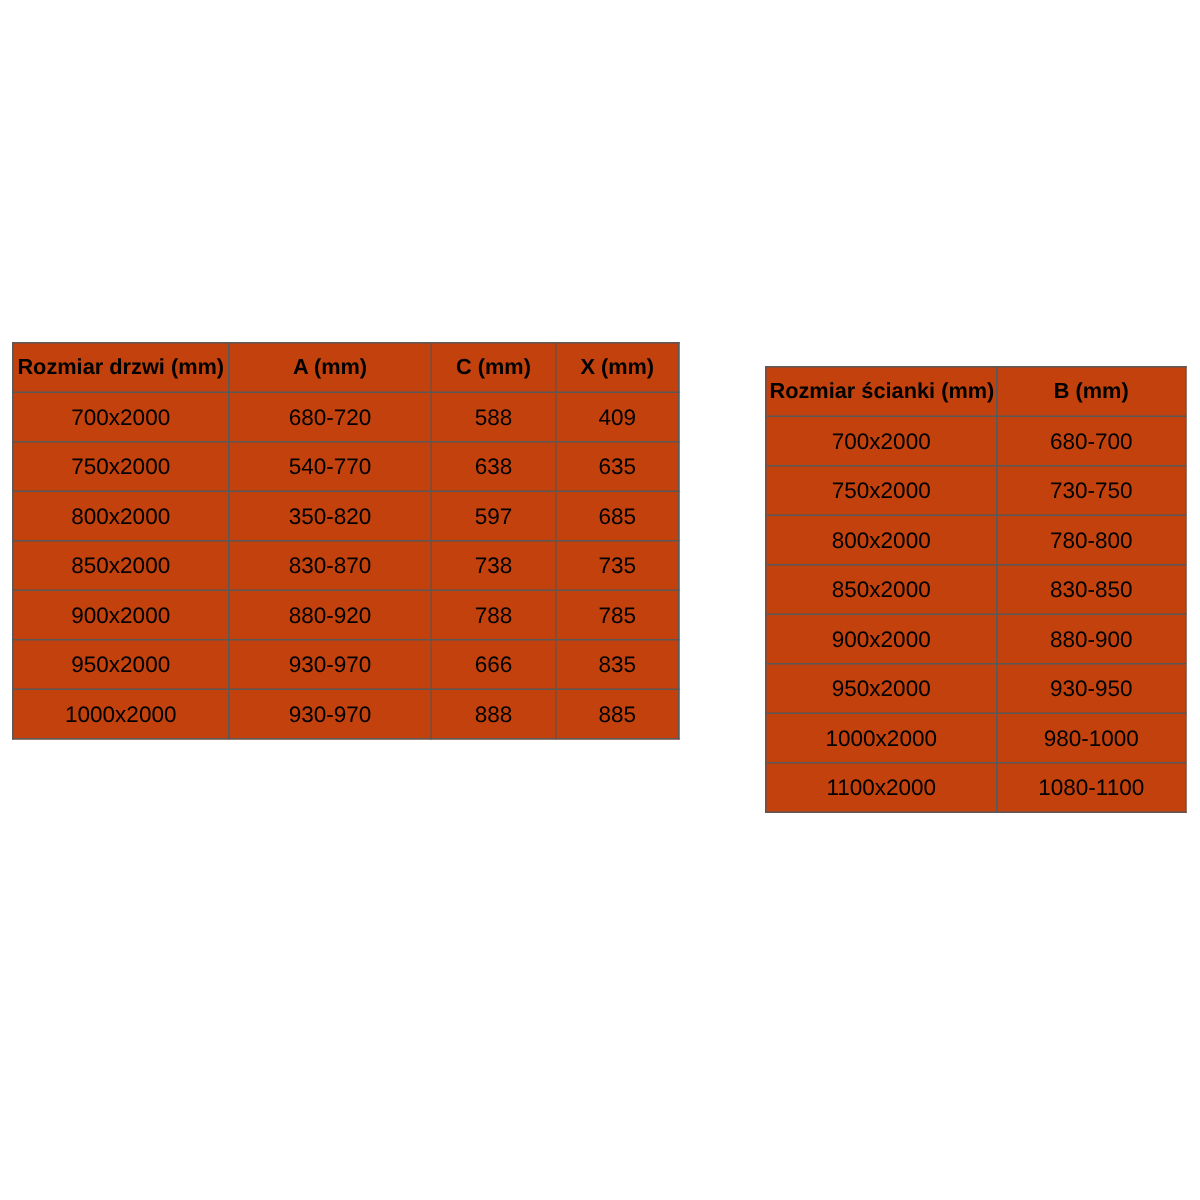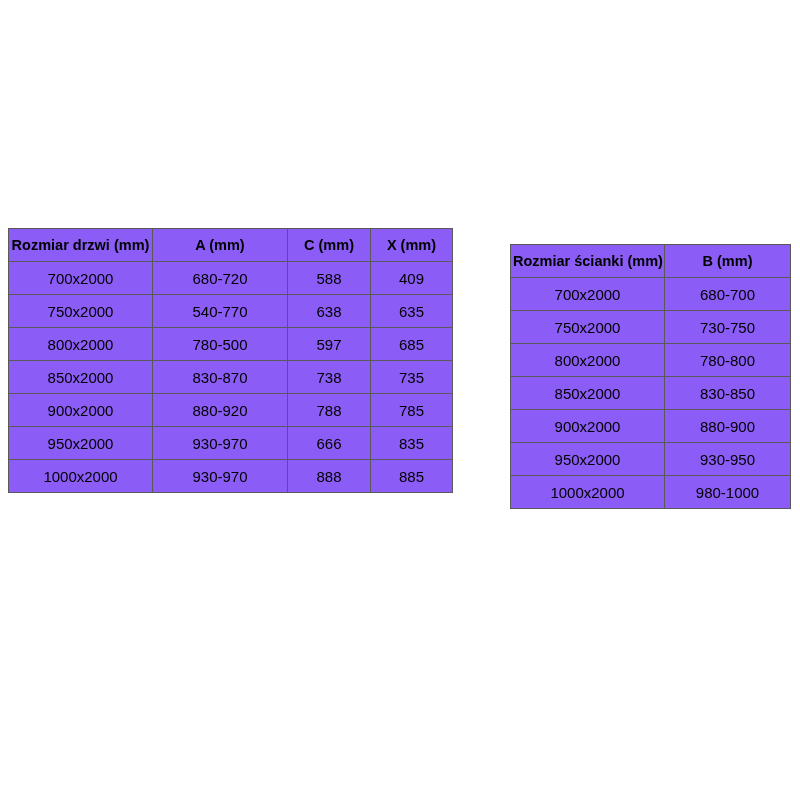--- a/index.html
+++ b/index.html
@@ -8,21 +8,21 @@
     width: 800px; height: 800px;
     background: #ffffff;
     font-family: "Liberation Sans", sans-serif;
     color: #000000;
   }
   .page { position: relative; width: 800px; height: 800px; background: #ffffff; }
   table.spec {
     position: absolute;
     border-collapse: collapse;
     table-layout: fixed;
-    background: #8b5cf6;
+    background: #c2410c;
   }
   table.spec th, table.spec td {
     border: 1px solid #595959;
     text-align: center;
     vertical-align: middle;
     padding: 0 2px;
     height: 33px;
     font-size: 15px;
     line-height: 1;
     color: #000000;
@@ -67,21 +67,21 @@
         <td>409</td>
       </tr>
       <tr>
         <td>750x2000</td>
         <td>540-770</td>
         <td>638</td>
         <td>635</td>
       </tr>
       <tr>
         <td>800x2000</td>
-        <td>780-500</td>
+        <td>350-820</td>
         <td>597</td>
         <td>685</td>
       </tr>
       <tr>
         <td>850x2000</td>
         <td>830-870</td>
         <td>738</td>
         <td>735</td>
       </tr>
       <tr>
@@ -138,16 +138,20 @@
         <td>880-900</td>
       </tr>
       <tr>
         <td>950x2000</td>
         <td>930-950</td>
       </tr>
       <tr>
         <td>1000x2000</td>
         <td>980-1000</td>
       </tr>
+      <tr>
+        <td>1100x2000</td>
+        <td>1080-1100</td>
+      </tr>
     </tbody>
   </table>
 
 </div>
 
 </body></html>

